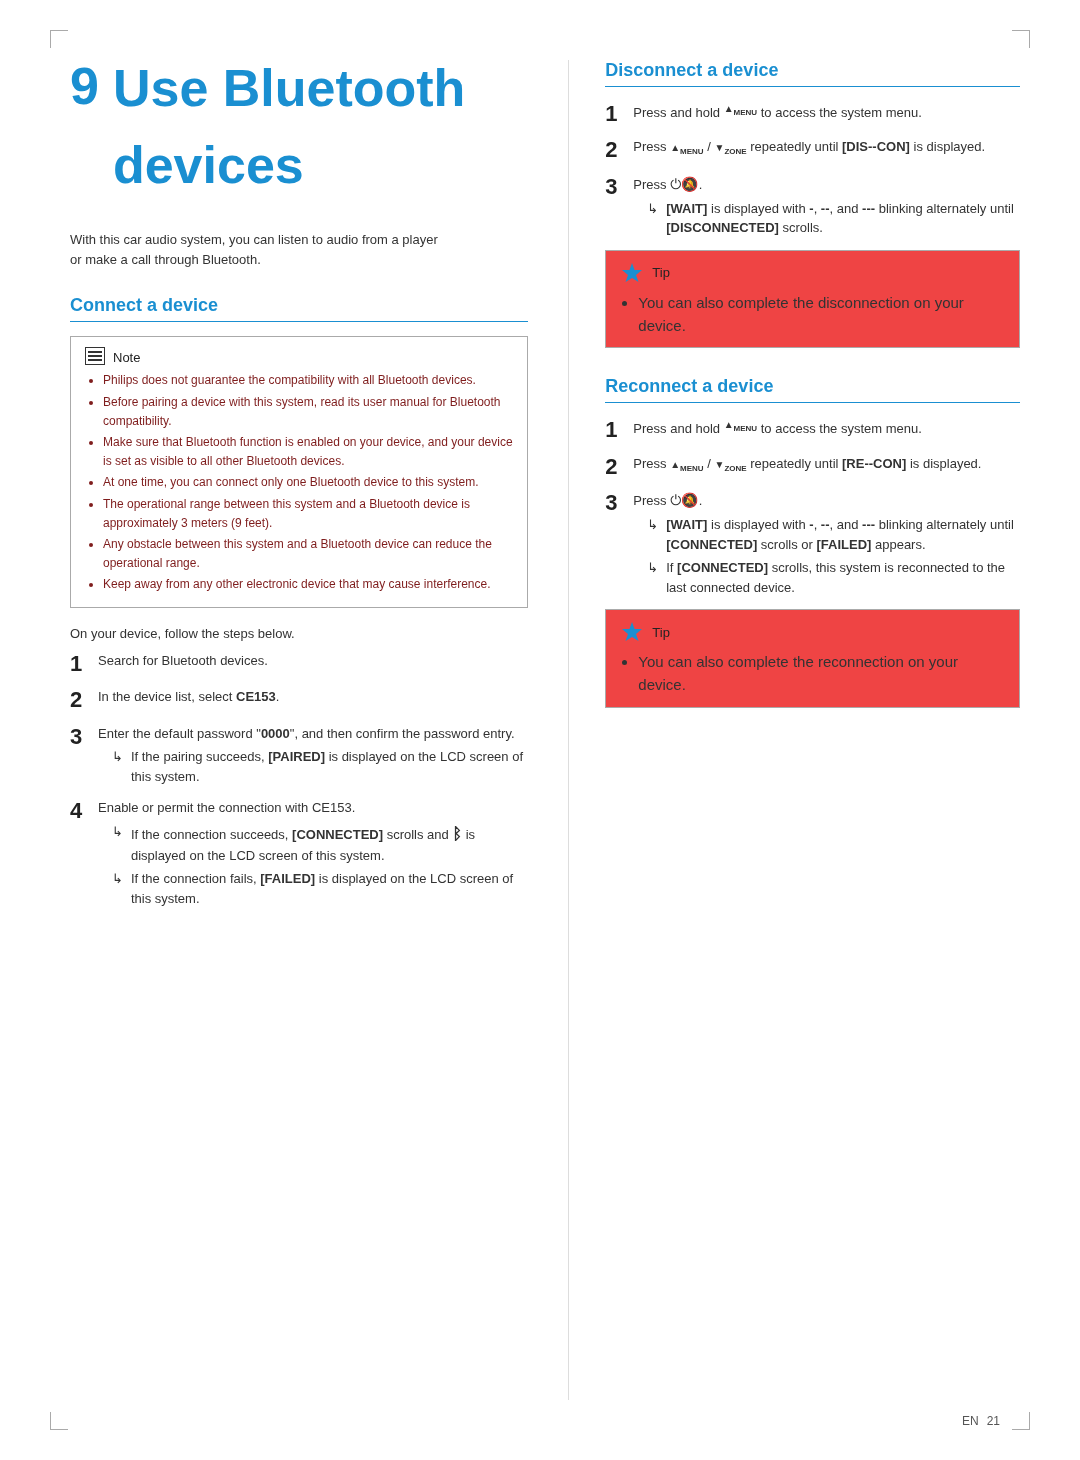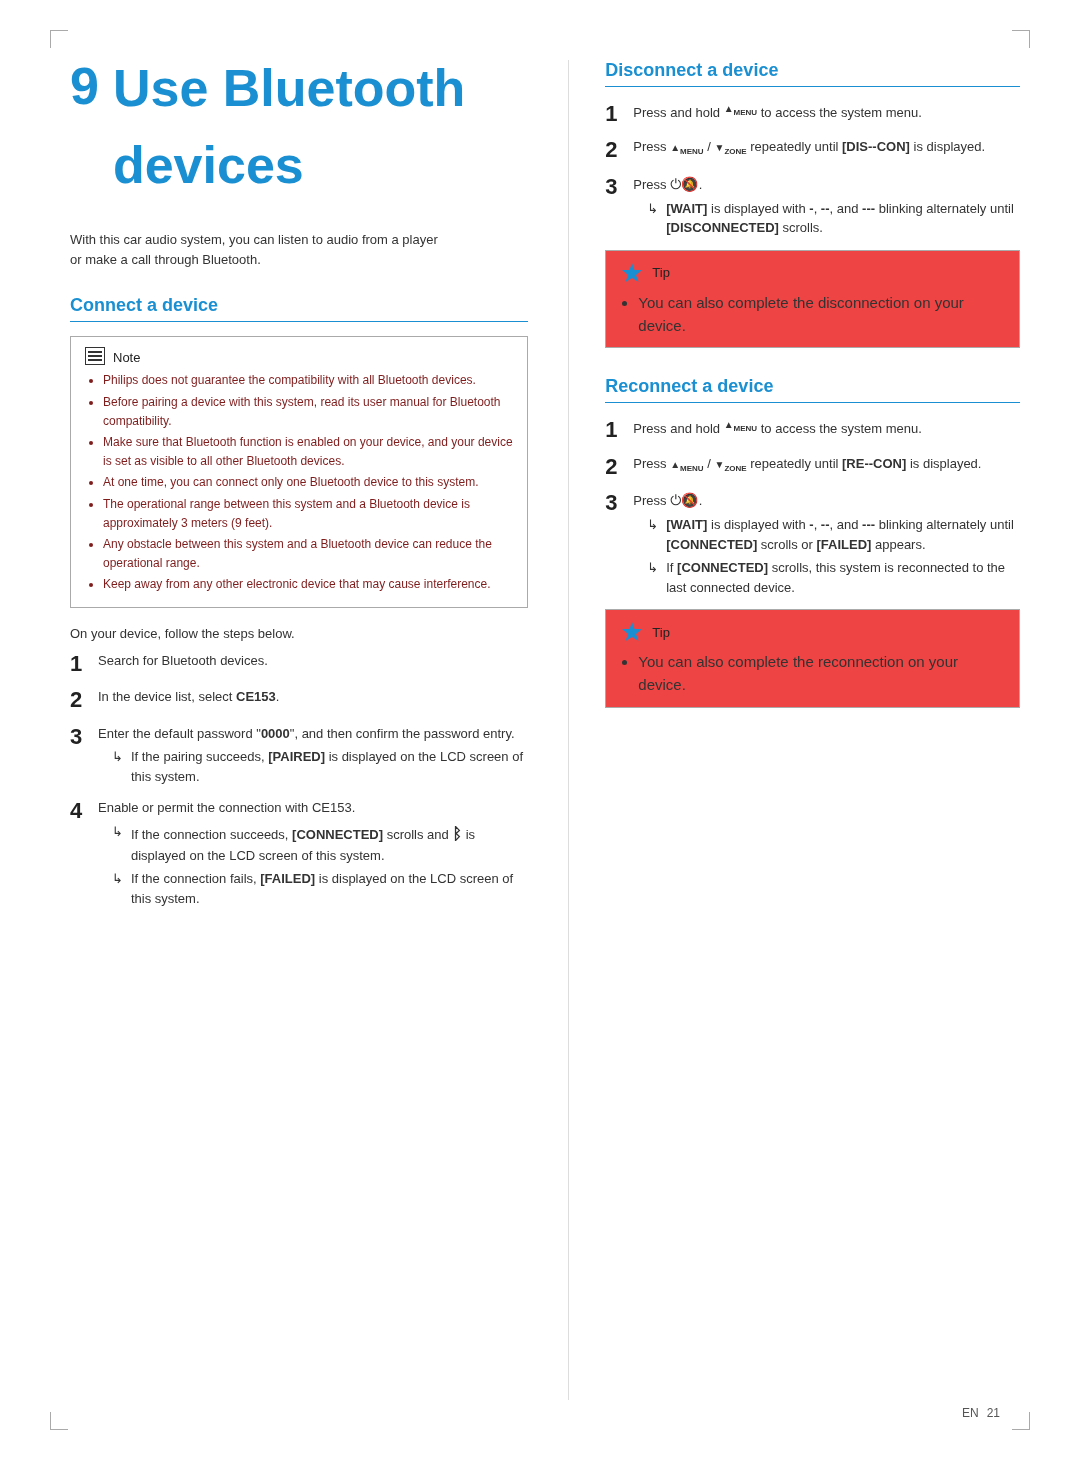--- a/index.html
+++ b/index.html
@@ -196,21 +196,21 @@
       color: #333;
       line-height: 1.55;
     }
     
     .right-section {
       margin-bottom: 28px;
     }
     
     .page-footer {
       position: absolute;
-      bottom: 40px;
+      bottom: 32px;
       right: 80px;
       font-size: 12px;
       color: #555;
       display: flex;
       gap: 8px;
     }
     
     .sub-indent {
       padding-left: 14px;
     }

